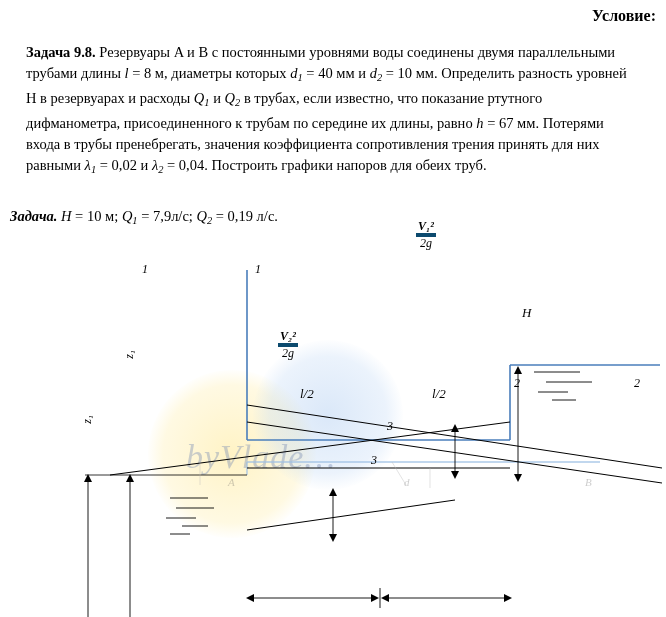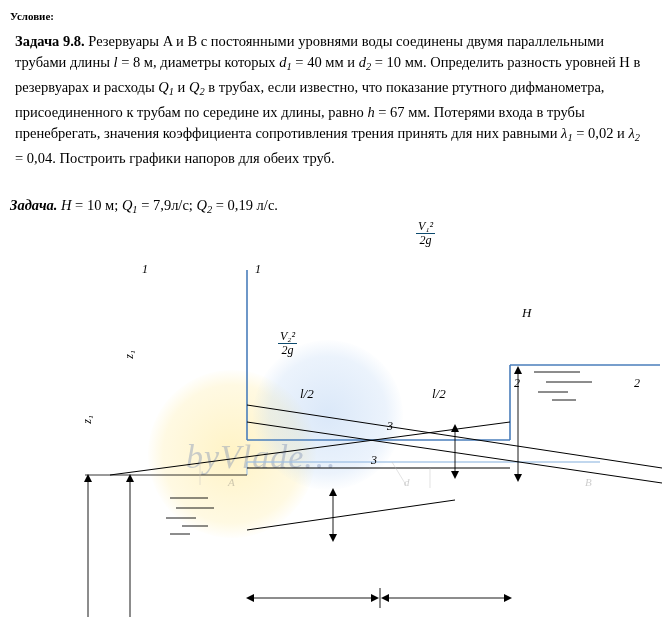--- a/index.html
+++ b/index.html
@@ -21,28 +21,29 @@
     height: 617px;
   }
   .text-block {
     position: absolute;
     left: 10px;
     top: 6px;
     width: 646px;
   }
   .cond-title {
     font-weight: bold;
-    font-size: 11px;
+    font-size: 16px;
     line-height: 20px;
     margin: 0 0 2px 0;
+    text-align: right;
   }
   .problem {
     font-size: 14.5px;
     line-height: 21px;
-    margin: 5px;
+    margin: 16px;
     text-align: left;
   }
   .problem .task-no {
     font-weight: bold;
   }
   .answer {
     font-size: 14.5px;
     line-height: 21px;
     margin: 26px 0 0 0;
   }
@@ -111,22 +112,23 @@
     white-space: nowrap;
   }
   .frac {
     display: inline-block;
     text-align: center;
     font-style: italic;
     line-height: 1.05;
   }
   .frac .num {
     display: block;
-    border-bottom: 1px solid #0c4a6e;
+    border-bottom: 4px solid #0c4a6e;
     padding: 0 2px;
+    font-weight: bold;
   }
   .frac .den {
     display: block;
     padding: 0 2px;
   }
   .lbl {
     position: absolute;
     font-family: "Liberation Serif", serif;
     font-size: 12px;
     font-style: italic;

